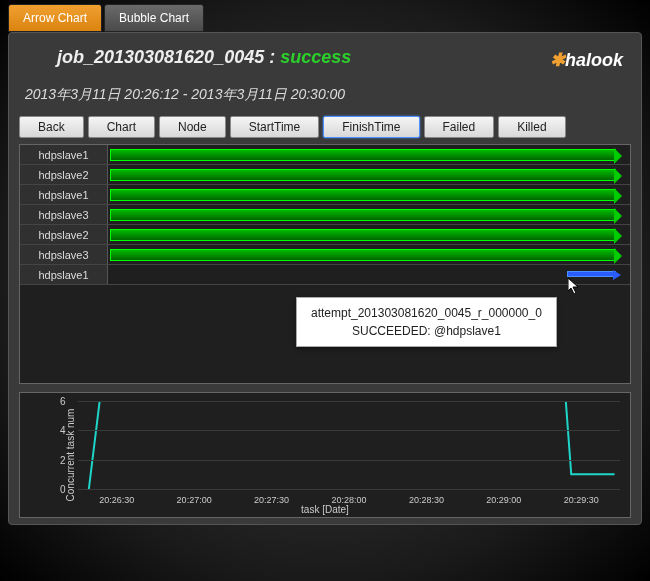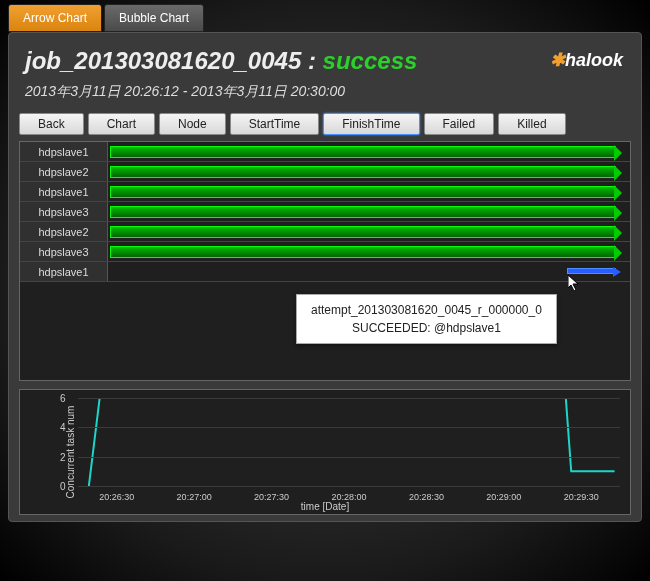--- a/index.html
+++ b/index.html
@@ -13,24 +13,24 @@
   padding: 6px 14px; color: #fff; font-size: 12px; cursor: pointer;
   border-radius: 3px 3px 0 0; background: linear-gradient(#6a6a6a, #4a4a4a);
   border: 1px solid #222;
 }
 .tab.active { background: linear-gradient(#f0a030, #db8410); }
 .panel {
   margin: 0 8px; background: #3a3a3a; border: 1px solid #555;
   border-radius: 4px; padding: 10px 6px 6px 6px;
 }
 .header { padding: 4px 10px 10px 10px; position: relative; }
-.job-title { font-size: 24px; color: #eee; font-style: italic; font-weight: bold; }
+.job-title { font-size: 18px; color: #eee; font-style: italic; font-weight: bold; margin-left: 32px; }
 .job-status { color: #2bd02b; font-style: italic; }
 .subtitle { color: #bbb; font-size: 12px; font-style: italic; margin-top: 2px; }
-.timerange { color: #ddd; font-size: 14px; font-style: italic; margin-top: 8px; }
+.timerange { color: #ddd; font-size: 14px; font-style: italic; margin-top: 18px; }
 .logo {
   position: absolute; right: 12px; top: 6px; color: #fff;
   font-size: 18px; font-style: italic; font-weight: bold;
 }
 .logo .gear { color: #f0a030; }
 .btnbar { display: flex; gap: 4px; padding: 2px 4px 6px 4px; }
 .btn {
   background: linear-gradient(#f5f5f5, #d8d8d8); border: 1px solid #888;
   border-radius: 2px; font-size: 12px; padding: 3px 18px; color: #222; cursor: pointer; text-align: right;
 }
@@ -165,20 +165,20 @@
       <div>attempt_201303081620_0045_r_000000_0</div>
       <div>SUCCEEDED:  @hdpslave1</div>
     </div>
     <svg class="cursor-arrow" style="left:548px; top:133px;" viewBox="0 0 12 16">
         <path d="M0 0 L0 13 L3 10 L6 16 L8 15 L5 9 L10 9 Z" fill="#fff" stroke="#000" stroke-width="1"></path>
       </svg>
   </div>
 
   <div class="linechart">
     <div class="ylabel">Concurrent task num</div>
-    <div class="xlabel">time [Date]</div>
+    <div class="xlabel">task [Date]</div>
     <div class="plot" id="plot">
       <svg class="linepath" preserveAspectRatio="none" viewBox="0 0 100 100">
         <polyline id="series-line" fill="none" stroke-width="2" vector-effect="non-scaling-stroke" points="2,100 4,0 90,0 91,83.33333333333334 99,83.33333333333334" stroke="#1dd6c9"></polyline>
       </svg>
     <div class="gridline" style="top: 100%;"></div><div class="ytick" style="top: 100%;">0</div><div class="gridline" style="top: 66.6667%;"></div><div class="ytick" style="top: 66.6667%;">2</div><div class="gridline" style="top: 33.3333%;"></div><div class="ytick" style="top: 33.3333%;">4</div><div class="gridline" style="top: 0%;"></div><div class="ytick" style="top: 0%;">6</div><div class="xtick" style="left: 7.14286%;">20:26:30</div><div class="xtick" style="left: 21.4286%;">20:27:00</div><div class="xtick" style="left: 35.7143%;">20:27:30</div><div class="xtick" style="left: 50%;">20:28:00</div><div class="xtick" style="left: 64.2857%;">20:28:30</div><div class="xtick" style="left: 78.5714%;">20:29:00</div><div class="xtick" style="left: 92.8571%;">20:29:30</div></div>
   </div>
 </div>
 
 </body></html>

